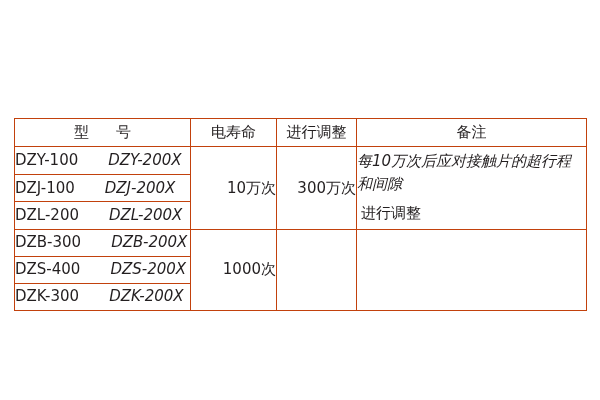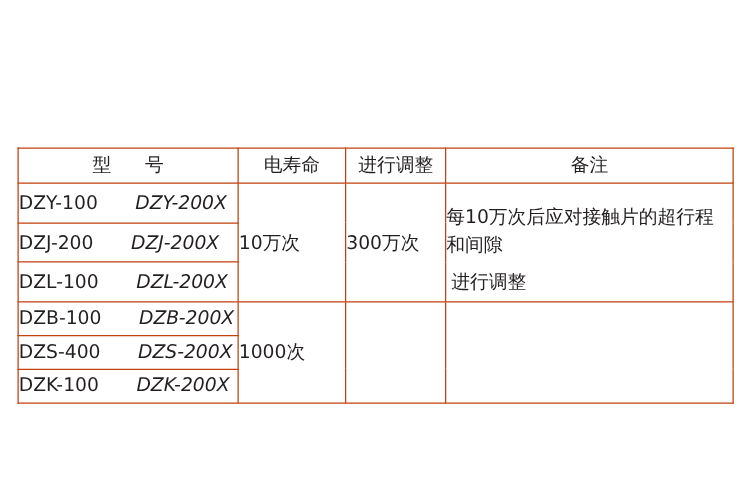--- a/index.html
+++ b/index.html
@@ -59,30 +59,31 @@
   .model-cell {
     text-align: left;
     padding-left: 16px;
   }
   .model-cell .m2 {
     display: inline-block;
     margin-left: 30px;
     font-style: italic;
   }
   .mid {
-    text-align: left;
+    text-align: right;
   }
   .note-cell {
     text-align: left;
     padding: 6px 10px 6px 14px;
     vertical-align: top;
   }
   .note-cell .line {
     display: block;
-    margin: 15px 0 7px 0;
+    margin: 3px 0 7px 0;
+    font-style: italic;
   }
   .note-cell .line2 {
     display: block;
     margin: 4px;
   }
   .blank {
     text-align: center;
   }
 </style>
 </head>
@@ -120,46 +121,46 @@
           <td class="row-cell mid" rowspan="3">10万次</td>
           <td class="row-cell mid" rowspan="3">300万次</td>
           <td class="note-cell" rowspan="3">
             <span class="line">每10万次后应对接触片的超行程和间隙</span>
             <span class="line2">进行调整</span>
           </td>
         </tr>
 
         <tr>
           <td class="row-cell model-cell">
-            <span>DZJ-200</span><span class="m2">DZJ-200X</span>
+            <span>DZJ-100</span><span class="m2">DZJ-200X</span>
           </td>
         </tr>
 
         <tr>
           <td class="row-cell model-cell">
-            <span>DZL-100</span><span class="m2">DZL-200X</span>
+            <span>DZL-200</span><span class="m2">DZL-200X</span>
           </td>
         </tr>
 
         <tr>
           <td class="row-cell model-cell">
-            <span>DZB-100</span><span class="m2">DZB-200X</span>
+            <span>DZB-300</span><span class="m2">DZB-200X</span>
           </td>
           <td class="row-cell mid" rowspan="3">1000次</td>
           <td class="row-cell blank" rowspan="3"></td>
           <td class="row-cell blank" rowspan="3"></td>
         </tr>
 
         <tr>
           <td class="row-cell model-cell">
             <span>DZS-400</span><span class="m2">DZS-200X</span>
           </td>
         </tr>
 
         <tr>
           <td class="row-cell model-cell">
-            <span>DZK-100</span><span class="m2">DZK-200X</span>
+            <span>DZK-300</span><span class="m2">DZK-200X</span>
           </td>
         </tr>
       </tbody>
     </table>
   </div>
 </div>
 
 </body></html>

